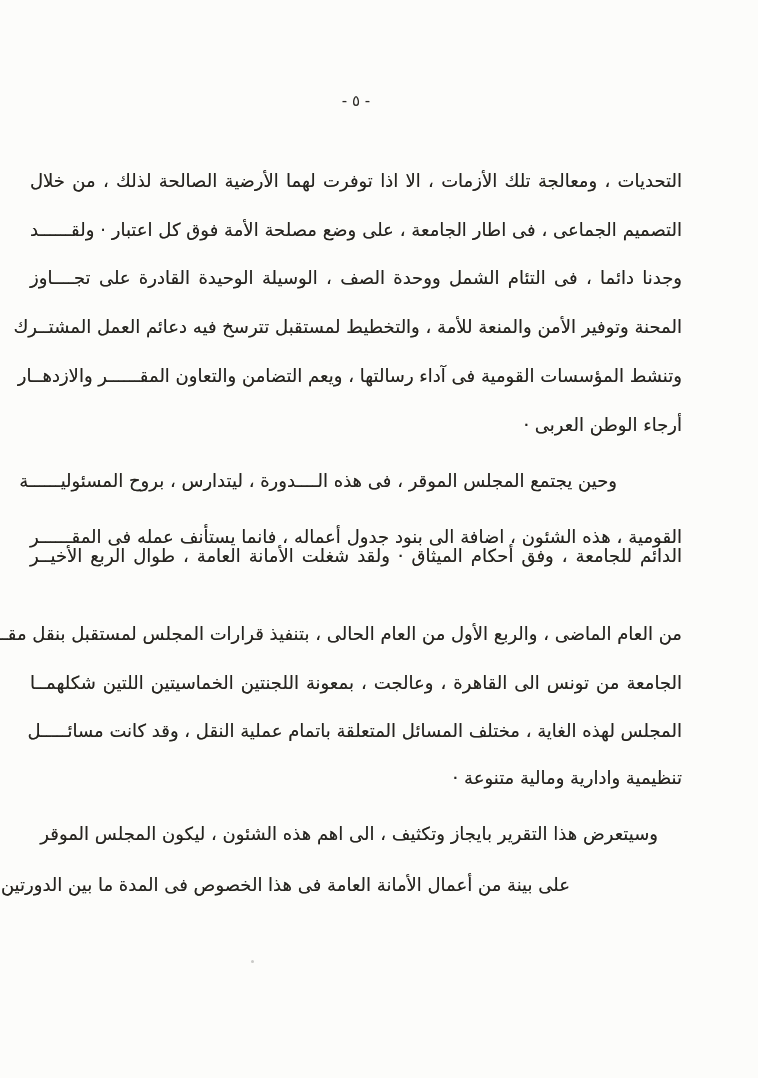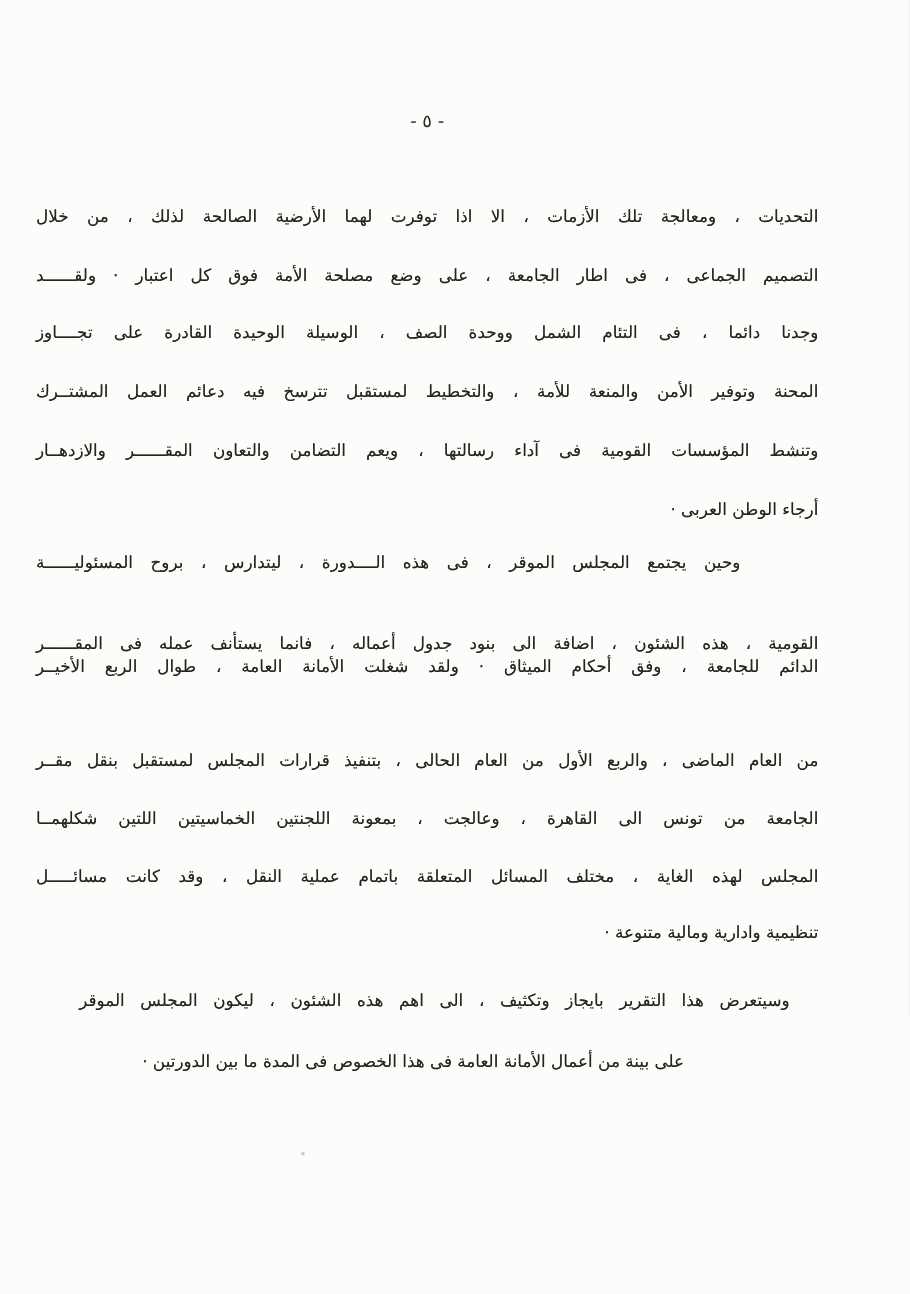--- a/index.html
+++ b/index.html
@@ -27,42 +27,42 @@
     letter-spacing: 2px;
     color: #2b2925;
   }
   .text-line {
     position: absolute;
     left: 30px;
     right: 76px;
     height: 32px;
     direction: rtl;
     unicode-bidi: embed;
-    font-size: 14px;
+    font-size: 18px;
     line-height: 30px;
     white-space: nowrap;
     overflow: visible;
     text-align: justify;
     text-align-last: justify;
     color: #26241f;
     text-shadow: 0 0 0.4px rgba(40, 38, 32, 0.55);
   }
   .text-line.short {
     text-align: right;
     text-align-last: right;
   }
   
   .p1-l0 { top: 166px; }
   .p1-l1 { top: 215px; }
   .p1-l2 { top: 263px; }
   .p1-l3 { top: 312px; }
   .p1-l4 { top: 361px; }
   .p1-l5 { top: 410px; }
   
-  .p2-l0 { top: 454px; right: 141px; }  
+  .p2-l0 { top: 466px; right: 141px; }  
   .p2-l1 { top: 522px; }
   .p2-l2 { top: 541px; }
   .p2-l3 { top: 619px; }
   .p2-l4 { top: 668px; }
   .p2-l5 { top: 716px; }
   .p2-l6 { top: 763px; }
   
   .p3-l0 { top: 819px; right: 100px; margin-left: 36px; }
   .p3-l1 { top: 870px; right: 188px; }
   .scan-speck {

